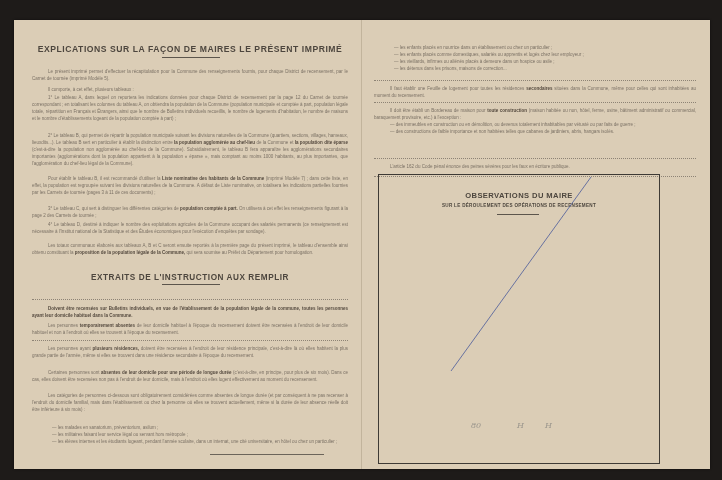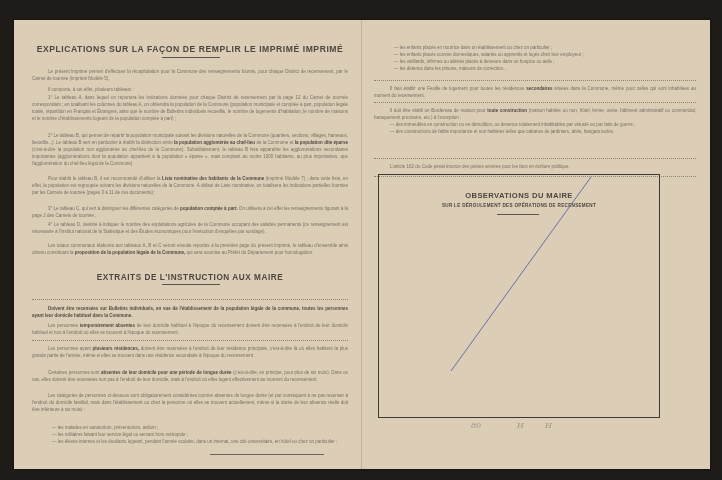--- a/index.html
+++ b/index.html
@@ -58,21 +58,21 @@
     position: absolute; height: 1px; background: #6b645a;
   }
 </style>
 </head>
 <body>
 
 <div class="paper">
   <div class="fold"></div>
 
   <div class="col left">
-    <div class="h1" style="top:24px;">EXPLICATIONS SUR LA FAÇON DE REMPLIR LE IMPRIMÉ IMPRIMÉ</div>
+    <div class="h1" style="top:24px;">EXPLICATIONS SUR LA FAÇON DE MAIRES LE PRÉSENT IMPRIMÉ</div>
     <div class="rule" style="left:130px; top:37px; width:58px;"></div>
 
     <div class="para indent" style="top:48px;">
       <span>Le présent imprimé permet d'effectuer la récapitulation pour la Commune des renseignements fournis, pour chaque District de recensement, par le Carnet de tournée (imprimé Modèle 5).</span>
     </div>
 
     <div class="para indent" style="top:66px;">
       <span>Il comporte, à cet effet, plusieurs tableaux :</span>
     </div>
 
@@ -93,21 +93,21 @@
     </div>
 
     <div class="para indent" style="top:201px;">
       <span>4° Le tableau D, destiné à indiquer le nombre des exploitations agricoles de la Commune occupant des salariés permanents (ce renseignement est nécessaire à l'Institut national de la Statistique et des Études économiques pour l'exécution d'enquêtes par sondage).</span>
     </div>
 
     <div class="para indent" style="top:222px;">
       <span>Les totaux communaux élaborés aux tableaux A, B et C seront ensuite reportés à la première page du présent imprimé, le tableau d'ensemble ainsi obtenu constituant la </span><b>proposition de la population légale de la Commune,</b><span> qui sera soumise au Préfet du Département pour homologation.</span>
     </div>
 
-    <div class="h1" style="top:253px; font-size:8.2px;">EXTRAITS DE L'INSTRUCTION AUX MAIRE</div>
+    <div class="h1" style="top:253px; font-size:8.2px;">EXTRAITS DE L'INSTRUCTION AUX REMPLIR</div>
     <div class="rule" style="left:130px; top:264px; width:58px;"></div>
 
     <div class="dots" style="top:279px;"></div>
 
     <div class="para indent" style="top:285px;">
       <b>Doivent être recensées sur Bulletins individuels, en vue de l'établissement de la population légale de la commune, toutes les personnes ayant leur domicile habituel dans la Commune.</b>
     </div>
 
     <div class="para indent" style="top:302px;">
       <span>Les personnes </span><b>temporairement absentes</b><span> de leur domicile habituel à l'époque du recensement doivent être recensées à l'endroit de leur domicile habituel et non à l'endroit où elles se trouvent à l'époque du recensement.</span>
@@ -160,21 +160,21 @@
 
     <div class="dots" style="top:138px;"></div>
 
     <div class="para indent" style="top:143px;">
       <span>L'article 162 du Code pénal énonce des peines sévères pour les faux en écriture publique.</span>
     </div>
 
     <div class="dots" style="top:156px;"></div>
   </div>
 
-  <div class="obs-box" style="left:364px; top:154px; width:282px; height:244px;">
+  <div class="obs-box" style="left:364px; top:154px; width:282px; height:290px;">
     <div class="obs-title" style="top:16px; font-size:7.6px; letter-spacing:.4px;">OBSERVATIONS DU MAIRE</div>
     <div class="obs-title" style="top:28px; font-size:4.6px; letter-spacing:.3px;">SUR LE DÉROULEMENT DES OPÉRATIONS DE RECENSEMENT</div>
     <div class="rule" style="left:118px; top:39px; width:42px;"></div>
 
     <svg class="obs-slash" width="282" height="290">
       <line x1="212" y1="2" x2="72" y2="196" stroke="#4a5a9a" stroke-width="0.8"></line>
     </svg>
 
     <span class="handwriting" style="left:92px; top:246px; font-size:8px;">80</span>
     <span class="handwriting" style="left:138px; top:246px; font-size:8px;">H</span>

